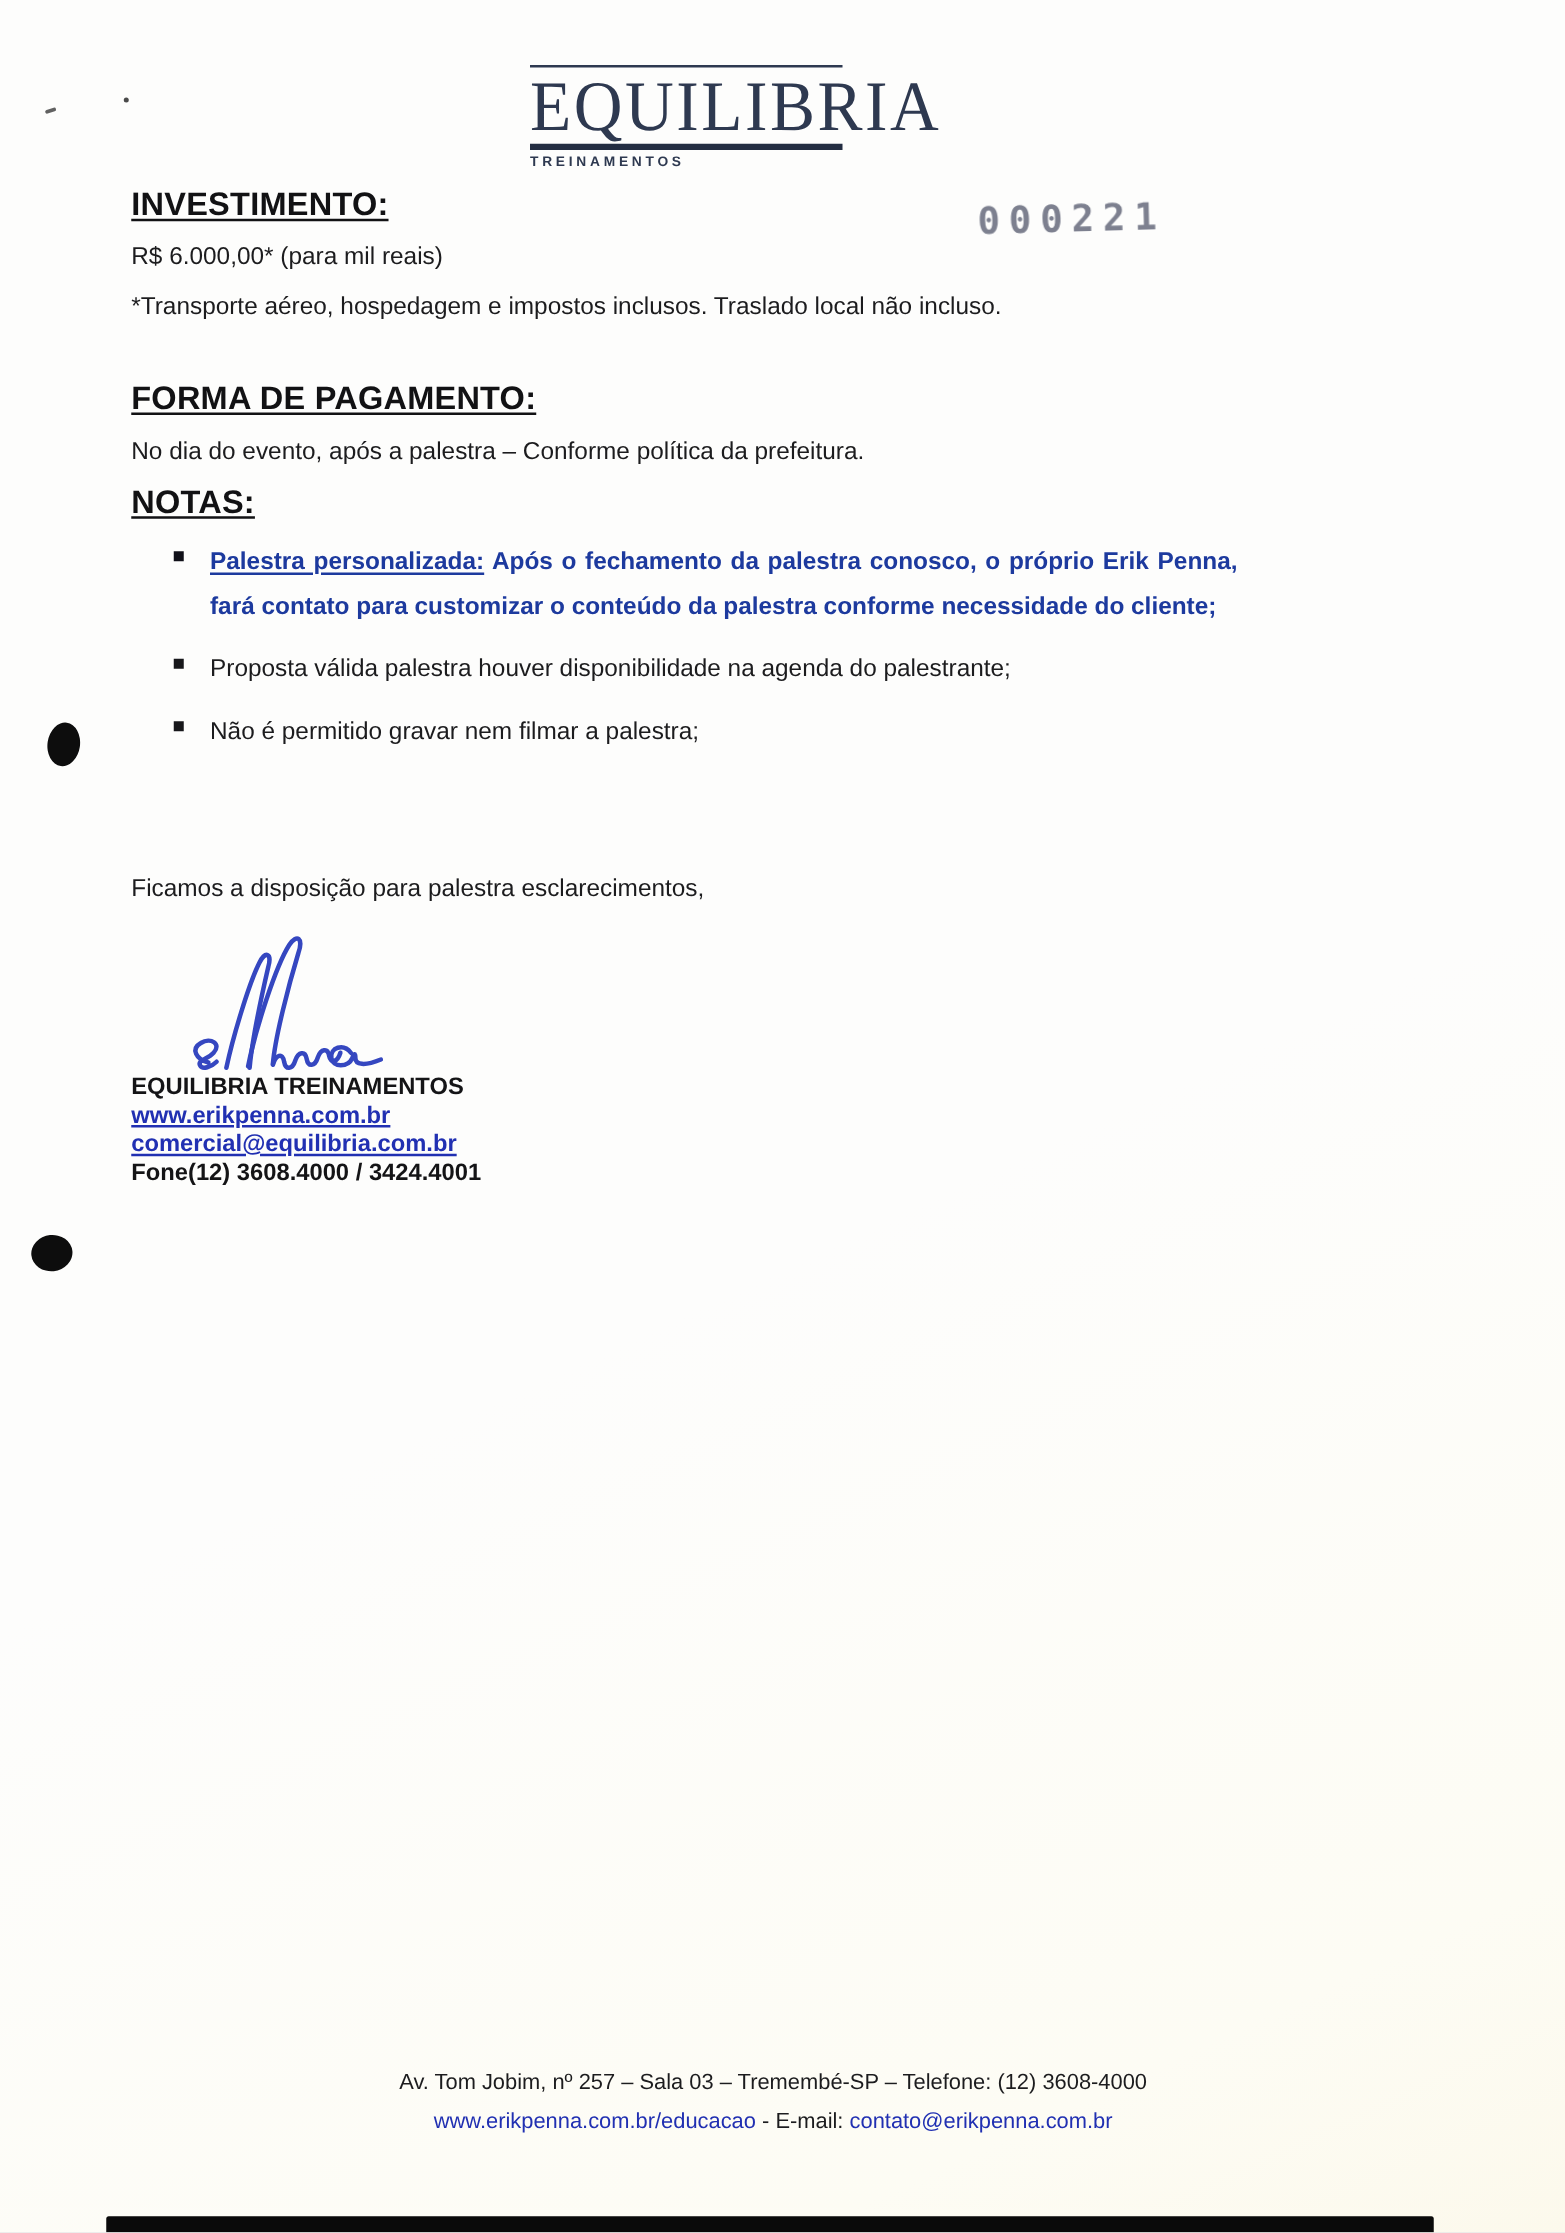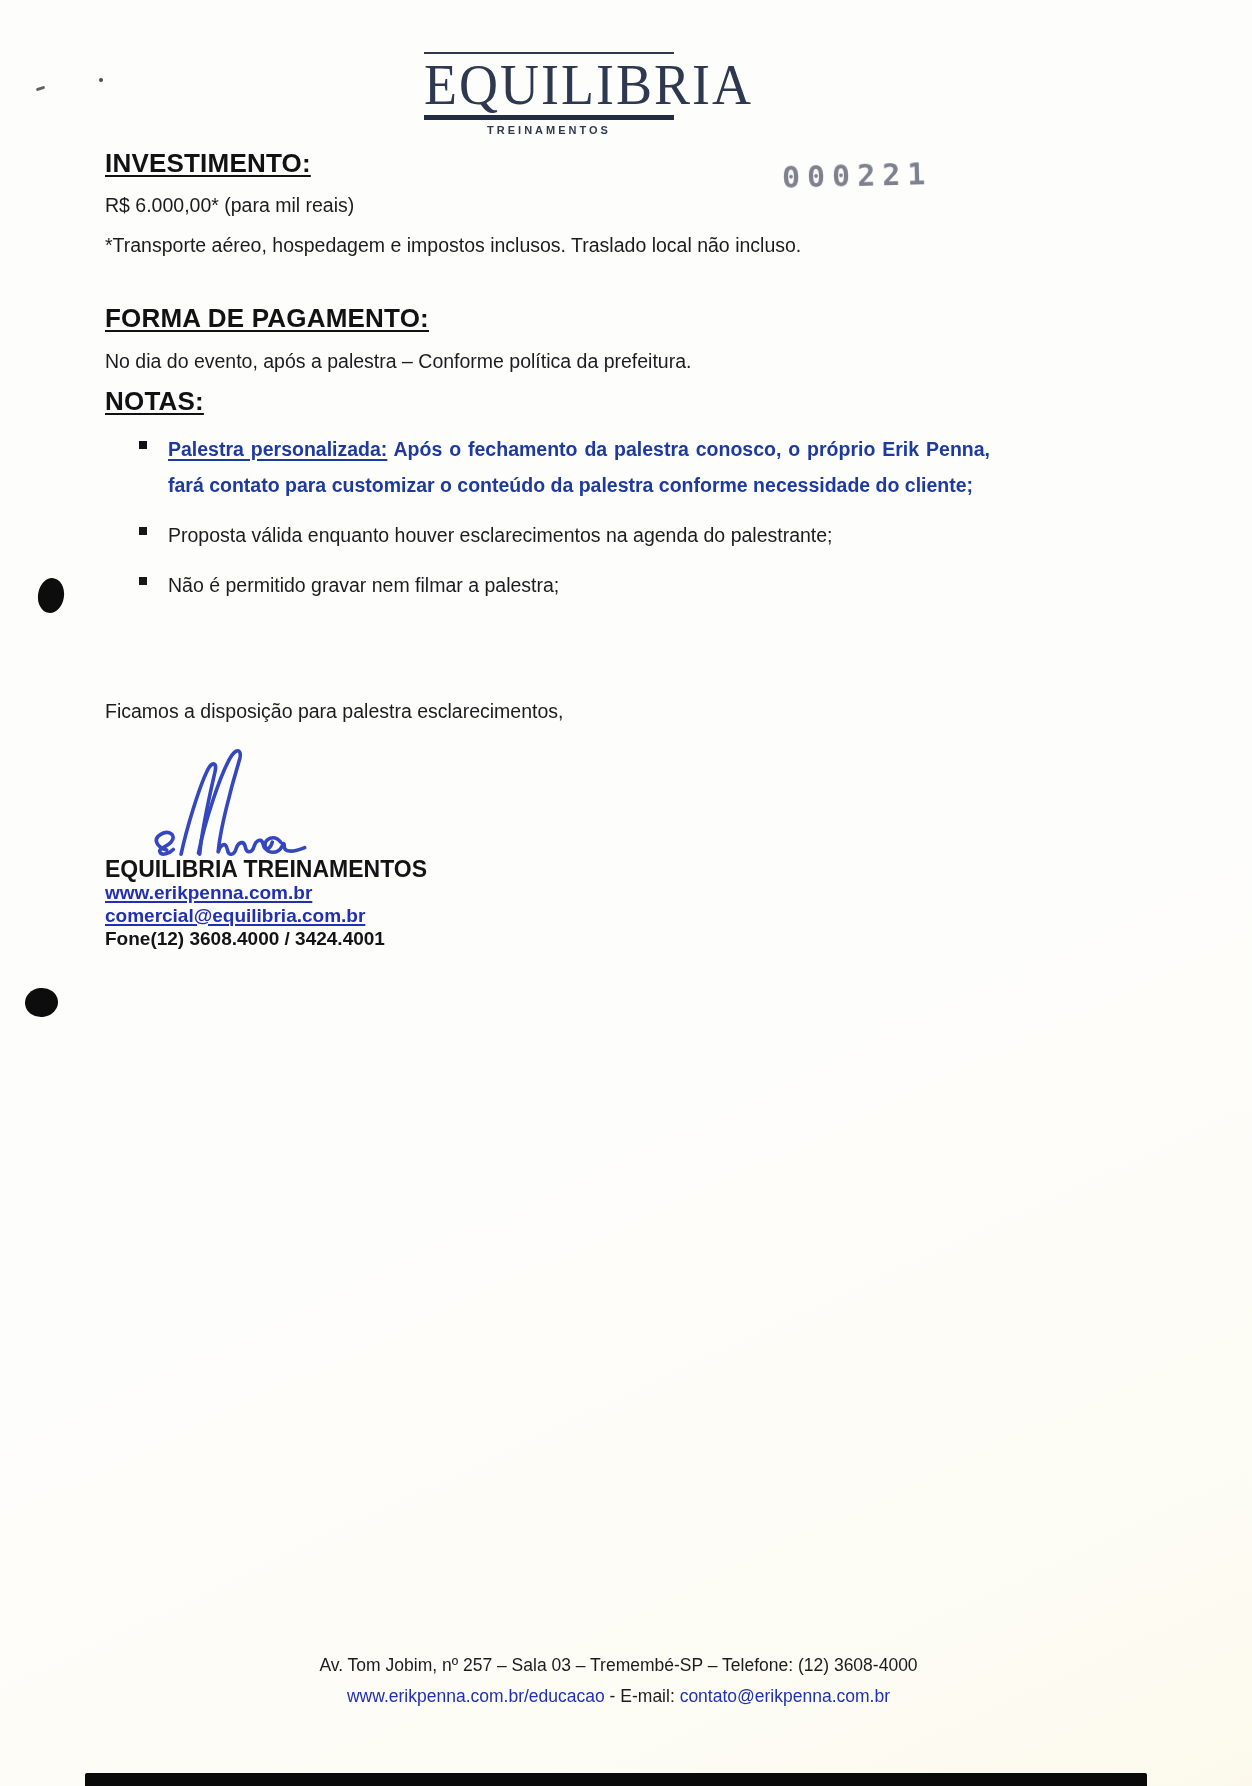--- a/index.html
+++ b/index.html
@@ -7,21 +7,21 @@
     position:relative;
     width:1252px;height:1786px;
     margin:0 auto;
     background:linear-gradient(155deg,#fdfdfc 55%,#fdfcf4 88%,#fcf9ec 100%);
     font-family:"Liberation Sans",sans-serif;
     color:#1c1c1e;
     overflow:hidden;
   }
 
   
-  .logo{position:absolute;top:52px;left:424px;width:250px;text-align:center;}
+  .logo{position:absolute;top:52px;left:424px;width:250px;}
   .logo .rule-top{height:2px;background:#2e3950;margin-bottom:2px;}
   .logo .brand{
     font-family:"Liberation Serif",serif;
     font-size:54px;line-height:58px;letter-spacing:2px;
     color:#2e3950;transform:scaleY(1.05);
     font-weight:500;
   }
   .logo .rule-bottom{height:5px;background:#232d42;margin-top:1px;}
   .logo .sub{
     font-size:11px;font-weight:bold;letter-spacing:3px;
@@ -68,21 +68,21 @@
   .note-item.blue{color:#1d3a9e;font-weight:bold;}
   .note-item.blue .bullet{background:#101018;}
   .note-lead{text-decoration:underline;text-decoration-thickness:2px;text-underline-offset:3px;}
 
   
   .closing{top:700px;}
 
   
   .sig-svg{position:absolute;top:733px;left:128px;}
   .sig-block{position:absolute;top:858px;left:105px;line-height:23px;}
-  .sig-company{font-size:23px;font-weight:bold;color:#141416;}
+  .sig-company{font-size:19px;font-weight:bold;color:#141416;}
   .sig-link{
     font-size:19px;font-weight:bold;color:#2130b2;
     text-decoration:underline;text-decoration-thickness:2px;text-underline-offset:2px;
   }
   .sig-phone{font-size:19px;font-weight:bold;color:#141416;}
 
   
   .punch{position:absolute;background:#0d0d0d;border-radius:50%;}
   .punch-1{top:578px;left:38px;width:26px;height:35px;transform:rotate(8deg);}
   .punch-2{top:988px;left:25px;width:33px;height:29px;transform:rotate(-6deg);}
@@ -128,21 +128,21 @@
 
   <div class="block" style="top:386px">
     <div class="h-underline">NOTAS:</div>
     <div class="notes-list">
       <div class="note-item blue">
         <span class="bullet"></span>
         <span class="note-lead">Palestra personalizada:</span><span> Após o fechamento da palestra conosco, o próprio Erik Penna, fará contato para customizar o conteúdo da palestra conforme necessidade do cliente;</span>
       </div>
       <div class="note-item">
         <span class="bullet"></span>
-        <span>Proposta válida enquanto houver esclarecimentos na agenda do palestrante;</span>
+        <span>Proposta válida palestra houver disponibilidade na agenda do palestrante;</span>
       </div>
       <div class="note-item">
         <span class="bullet"></span>
         <span>Não é permitido gravar nem filmar a palestra;</span>
       </div>
     </div>
   </div>
 
   <div class="punch punch-1"></div>
 

